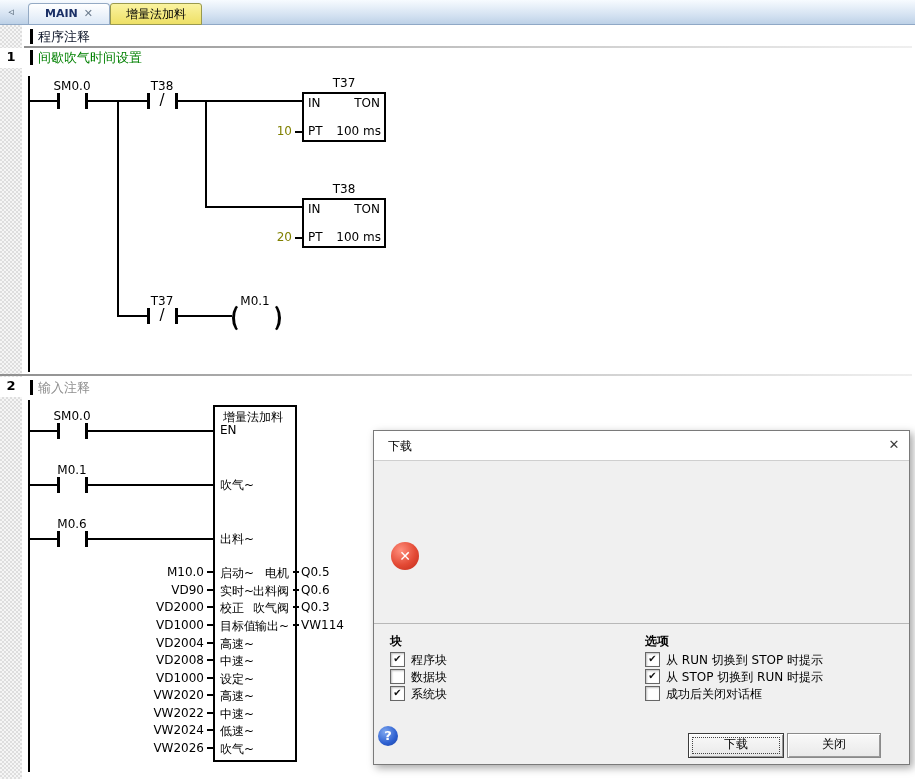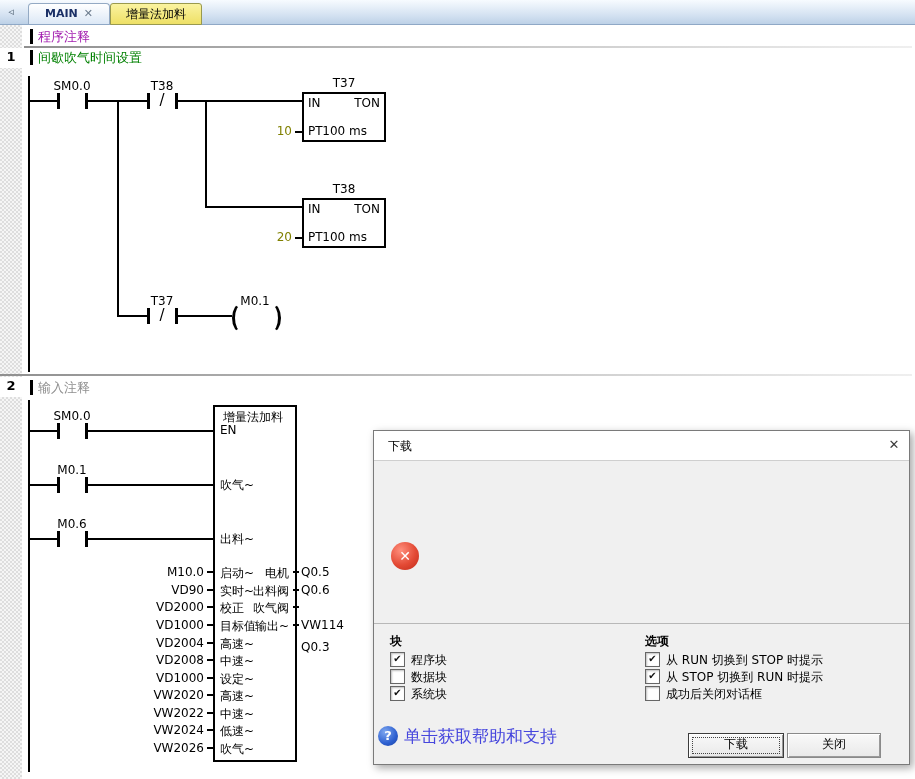--- a/index.html
+++ b/index.html
@@ -34,21 +34,21 @@
   .cgroup{position:absolute;width:60px;height:40px;}
   .cgroup .cname{position:absolute;left:0;top:0;width:60px;text-align:center;font-size:12px;}
   .cgroup .bar{position:absolute;top:14px;width:3px;height:16px;background:#000;}
   .cgroup .slash{position:absolute;left:0;top:13px;width:60px;text-align:center;font-size:15px;line-height:16px;}
   .tgroup{position:absolute;width:84px;}
   .tgroup .tname{display:block;width:84px;text-align:center;font-size:12px;height:16px;}
   .tgroup .tbox{position:relative;width:80px;height:46px;border:2px solid #000;background:#fff;}
   .tgroup .tin{position:absolute;left:4px;top:2px;}
   .tgroup .tton{position:absolute;right:4px;top:2px;}
   .tgroup .tpt{position:absolute;left:4px;top:30px;}
-  .tgroup .tms{position:absolute;right:17px;top:30px;}
+  .tgroup .tms{position:absolute;right:3px;top:30px;}
   .ptval{position:absolute;width:40px;text-align:right;color:#808000;font-size:12px;}
   .addr-in{position:absolute;left:140px;width:64px;text-align:right;font-size:12px;white-space:nowrap;}
   .addr-out{position:absolute;left:301px;font-size:12px;white-space:nowrap;}
   .pin-l{position:absolute;left:5px;font-size:12px;white-space:nowrap;}
   .pin-r{position:absolute;left:2px;width:72px;text-align:right;font-size:12px;white-space:nowrap;}
   #fbblock{position:absolute;left:213px;top:405px;width:80px;height:353px;border:2px solid #000;background:#fff;}
   #fbblock .btitle{position:absolute;left:0;top:2px;width:76px;text-align:center;font-size:12px;white-space:nowrap;}
   .arc{position:absolute;width:16px;height:26px;}
   .arc-l{border-left:3px solid #000;border-top:2px solid transparent;border-bottom:2px solid transparent;border-radius:50%;}
   .arc-r{border-right:3px solid #000;border-top:2px solid transparent;border-bottom:2px solid transparent;border-radius:50%;}
@@ -90,21 +90,21 @@
     <div class="scrollbtn">◃</div>
     <div class="tab" id="tab-main"><span>MAIN</span><span class="x">✕</span></div>
     <div class="tab" id="tab-2"><span>增量法加料</span></div>
   </div>
 
   <div id="hatch"></div>
   <div class="numcell" style="top:48px;">1</div>
   <div class="numcell" style="top:377px;">2</div>
 
   <div class="combar" style="left:30px;top:29px;"></div>
-  <div class="comment" style="left:38px;top:28px;color:#a21caf;">程序注释</div>
+  <div class="comment" style="left:38px;top:28px;color:#0f172a;">程序注释</div>
   <div class="sep" style="left:24px;top:46px;width:888px;"></div>
   <div class="combar" style="left:30px;top:50px;"></div>
   <div class="comment" style="left:38px;top:49px;color:#008000;">间歇吹气时间设置</div>
   <div class="sep" style="left:0px;top:374px;width:912px;"></div>
   <div class="combar" style="left:30px;top:380px;"></div>
   <div class="comment" style="left:38px;top:379px;color:#8f8f8f;">输入注释</div>
 
   <div class="vl" style="left:28px;top:76px;height:296px;"></div>
   <div class="hl" style="left:30px;top:100px;width:27px;"></div>
   <div class="cgroup" style="left:42px;top:79px;">
@@ -232,21 +232,21 @@
   <div class="hl" style="left:207px;top:712px;width:6px;"></div>
   <div class="hl" style="left:207px;top:729px;width:6px;"></div>
   <div class="hl" style="left:207px;top:747px;width:6px;"></div>
 
   <div class="hl" style="left:293px;top:571px;width:6px;"></div>
   <div class="hl" style="left:293px;top:589px;width:6px;"></div>
   <div class="hl" style="left:293px;top:606px;width:6px;"></div>
   <div class="hl" style="left:293px;top:624px;width:6px;"></div>
   <div class="addr-out" style="top:565px;">Q0.5</div>
   <div class="addr-out" style="top:583px;">Q0.6</div>
-  <div class="addr-out" style="top:600px;margin-top:40px;">Q0.3</div>
+  <div class="addr-out" style="top:600px;">Q0.3</div>
   <div class="addr-out" style="top:618px;">VW114</div>
 
   <div id="dialog">
     <div id="dlg-titlebar">
       <div id="dlg-title">下载</div>
       <div id="dlg-close">✕</div>
     </div>
     <div id="err-icon">✕</div>
     <div id="dlg-sep"></div>
 
@@ -272,18 +272,17 @@
     <div class="cbrow" style="left:271px;top:237px;">
       <span class="cb">✔</span>
       <span class="cblabel">从 STOP 切换到 RUN 时提示</span>
     </div>
     <div class="cbrow" style="left:271px;top:254px;">
       <span class="cb"></span>
       <span class="cblabel">成功后关闭对话框</span>
     </div>
 
     <div id="help-icon">?</div>
-    <div id="help-link">单击获取帮助和支持</div>
     <div class="btn" id="btn-download">下载</div>
     <div class="btn" id="btn-close">关闭</div>
   </div>
 
 </div>
 
 </body></html>

